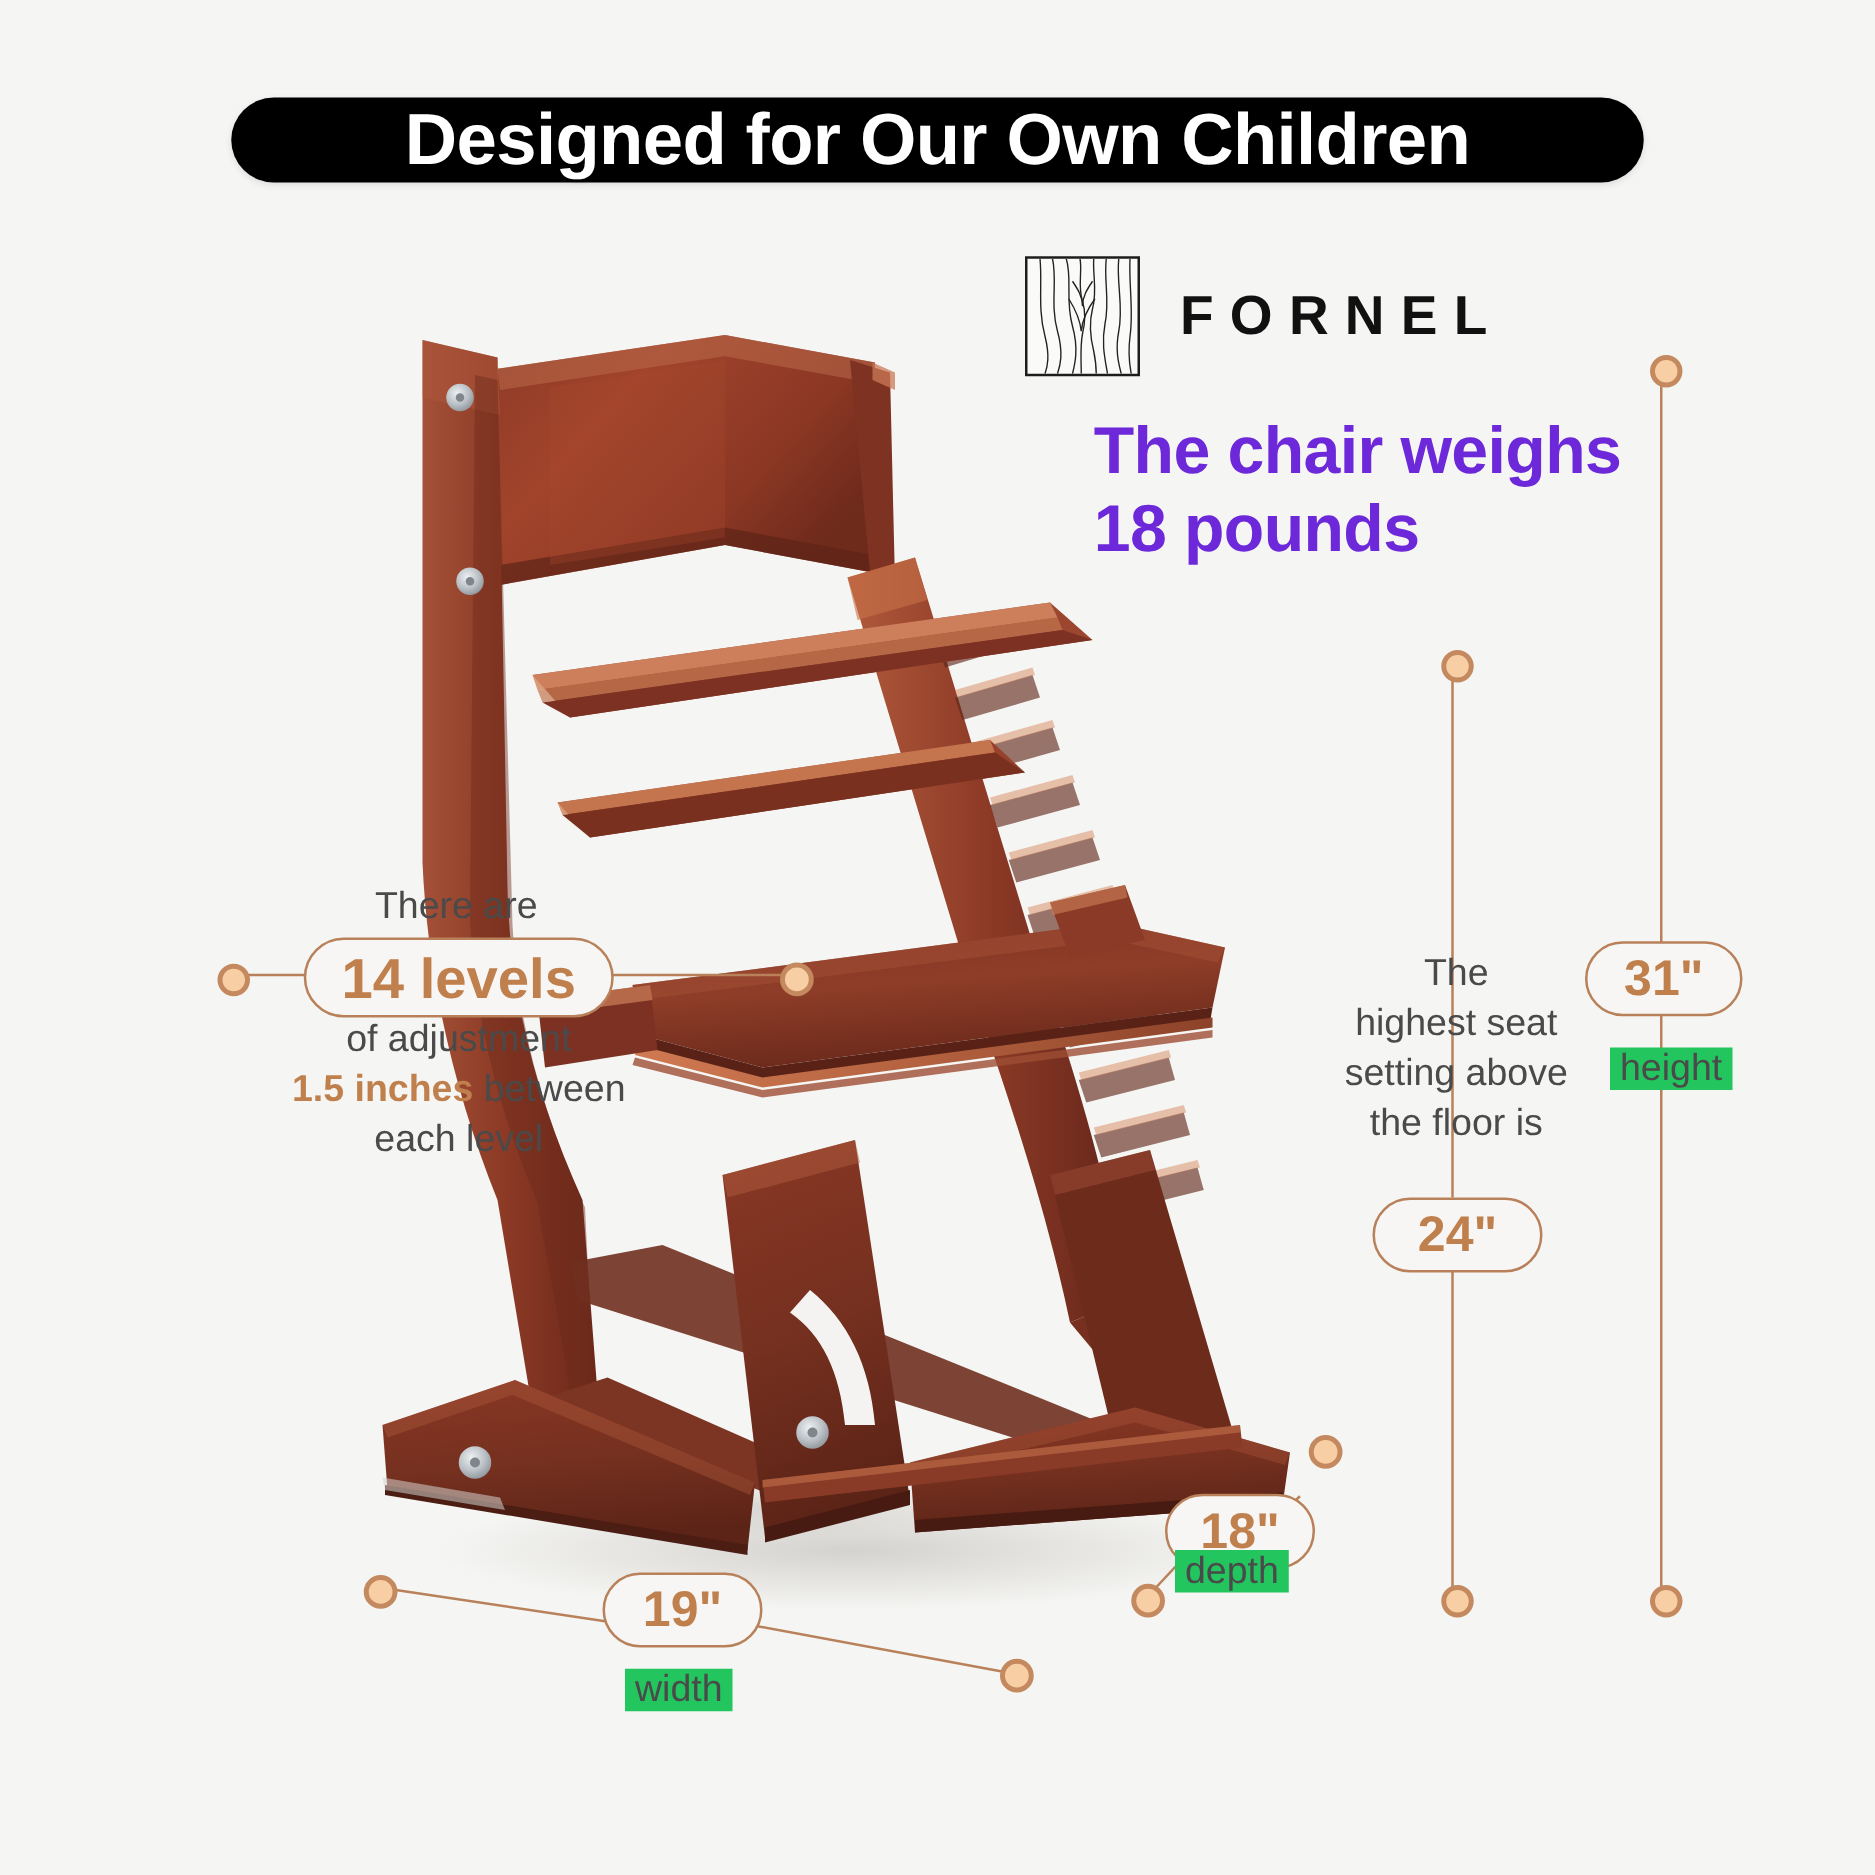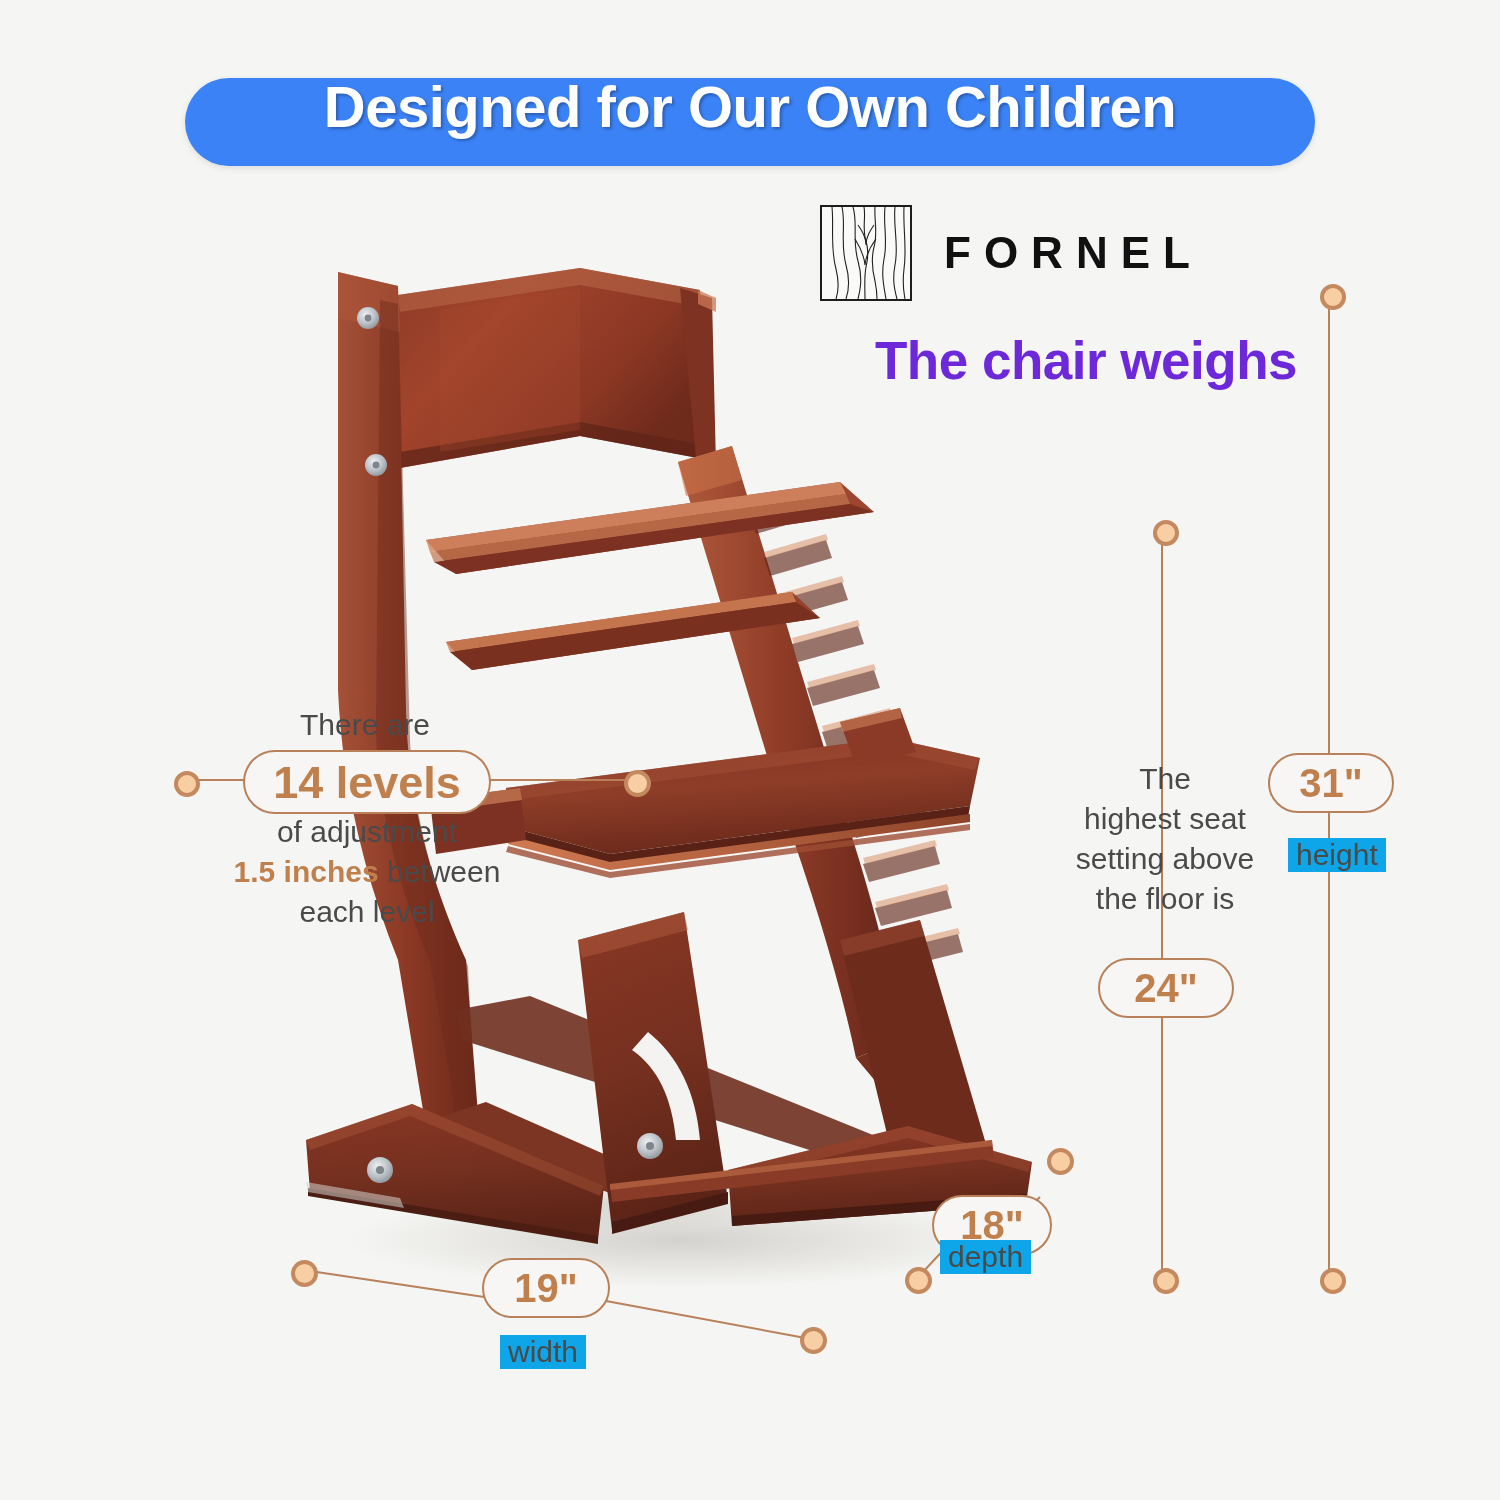--- a/index.html
+++ b/index.html
@@ -6,23 +6,23 @@
   body{
     width:1500px;height:1500px;
     background:#f5f5f3;
     font-family:"Liberation Sans", sans-serif;
     position:relative;overflow:hidden;
   }
   .stage{position:absolute;inset:0;}
 
   
   .header-banner{
-    position:absolute;left:185px;top:78px;width:1130px;height:88px;
-    background:#3b82f6;border-radius:44px;
-    display:flex;justify-content:center;
+    position:absolute;left:185px;top:78px;width:1130px;height:68px;
+    background:#000000;border-radius:44px;
+    display:flex;align-items:center;justify-content:center;
     box-shadow:0 2px 6px rgba(0,0,0,.10);
   }
   .header-banner .title{
     color:#ffffff;font-size:58px;font-weight:bold;letter-spacing:-0.5px;
     line-height:1;white-space:nowrap;
     text-shadow:2px 2px 3px rgba(0,0,0,.28);
   }
 
   
   .brand{position:absolute;left:820px;top:205px;display:flex;align-items:center;gap:32px;text-align:center;}
@@ -56,21 +56,21 @@
   .lead{position:absolute;background:#b8815a;z-index:3;}
   .lead.h{height:2px;}
   .lead.v{width:2px;}
   .diag{position:absolute;height:2px;background:#b8815a;transform-origin:0 50%;z-index:3;}
 
   .note{position:absolute;color:#4a4a4a;font-size:30px;line-height:1.33;z-index:6;}
   .note.center{text-align:center;}
   .note b{color:#c0804d;font-weight:bold;}
 
   .cap{position:absolute;color:#4a4a4a;font-size:30px;line-height:1;z-index:6;
-       background:#0ea5e9;padding:2px 8px;}
+       background:#22c55e;padding:2px 8px;}
 
   
   #levels-pill{left:243px;top:750px;width:244px;height:60px;font-size:45px;}
   #levels-dot-left{left:174px;top:771px;width:18px;height:18px;}
   #levels-lead-left{left:192px;top:779px;width:53px;}
   #levels-lead-right{left:487px;top:779px;width:146px;}
   #levels-dot-right{left:624px;top:770px;width:19px;height:19px;}
   #levels-above{left:248px;top:705px;width:234px;}
   #levels-below{left:228px;top:812px;width:278px;}
 
@@ -122,20 +122,21 @@
           <path d="M36 18 C40 24 44 30 44 38 C44 30 48 24 52 18"></path>
           <path d="M33 32 C38 40 42 48 43 58 C44 48 48 40 54 32"></path>
         </g>
       </svg>
     </span>
     <span class="brand-name">FORNEL</span>
   </div>
 
   <div class="weight-text">
     <div>The chair weighs</div>
+    <div>18 pounds</div>
   </div>
 
   <div class="photo">
     <svg viewBox="0 0 800 1070" preserveAspectRatio="none" aria-hidden="true">
       <defs>
         <linearGradient id="gBack" x1="0" y1="0" x2="1" y2="0.6">
           <stop offset="0" stop-color="#8e3a26"></stop>
           <stop offset="0.35" stop-color="#a2442c"></stop>
           <stop offset="0.75" stop-color="#8b3724"></stop>
           <stop offset="1" stop-color="#6e2a1b"></stop>

